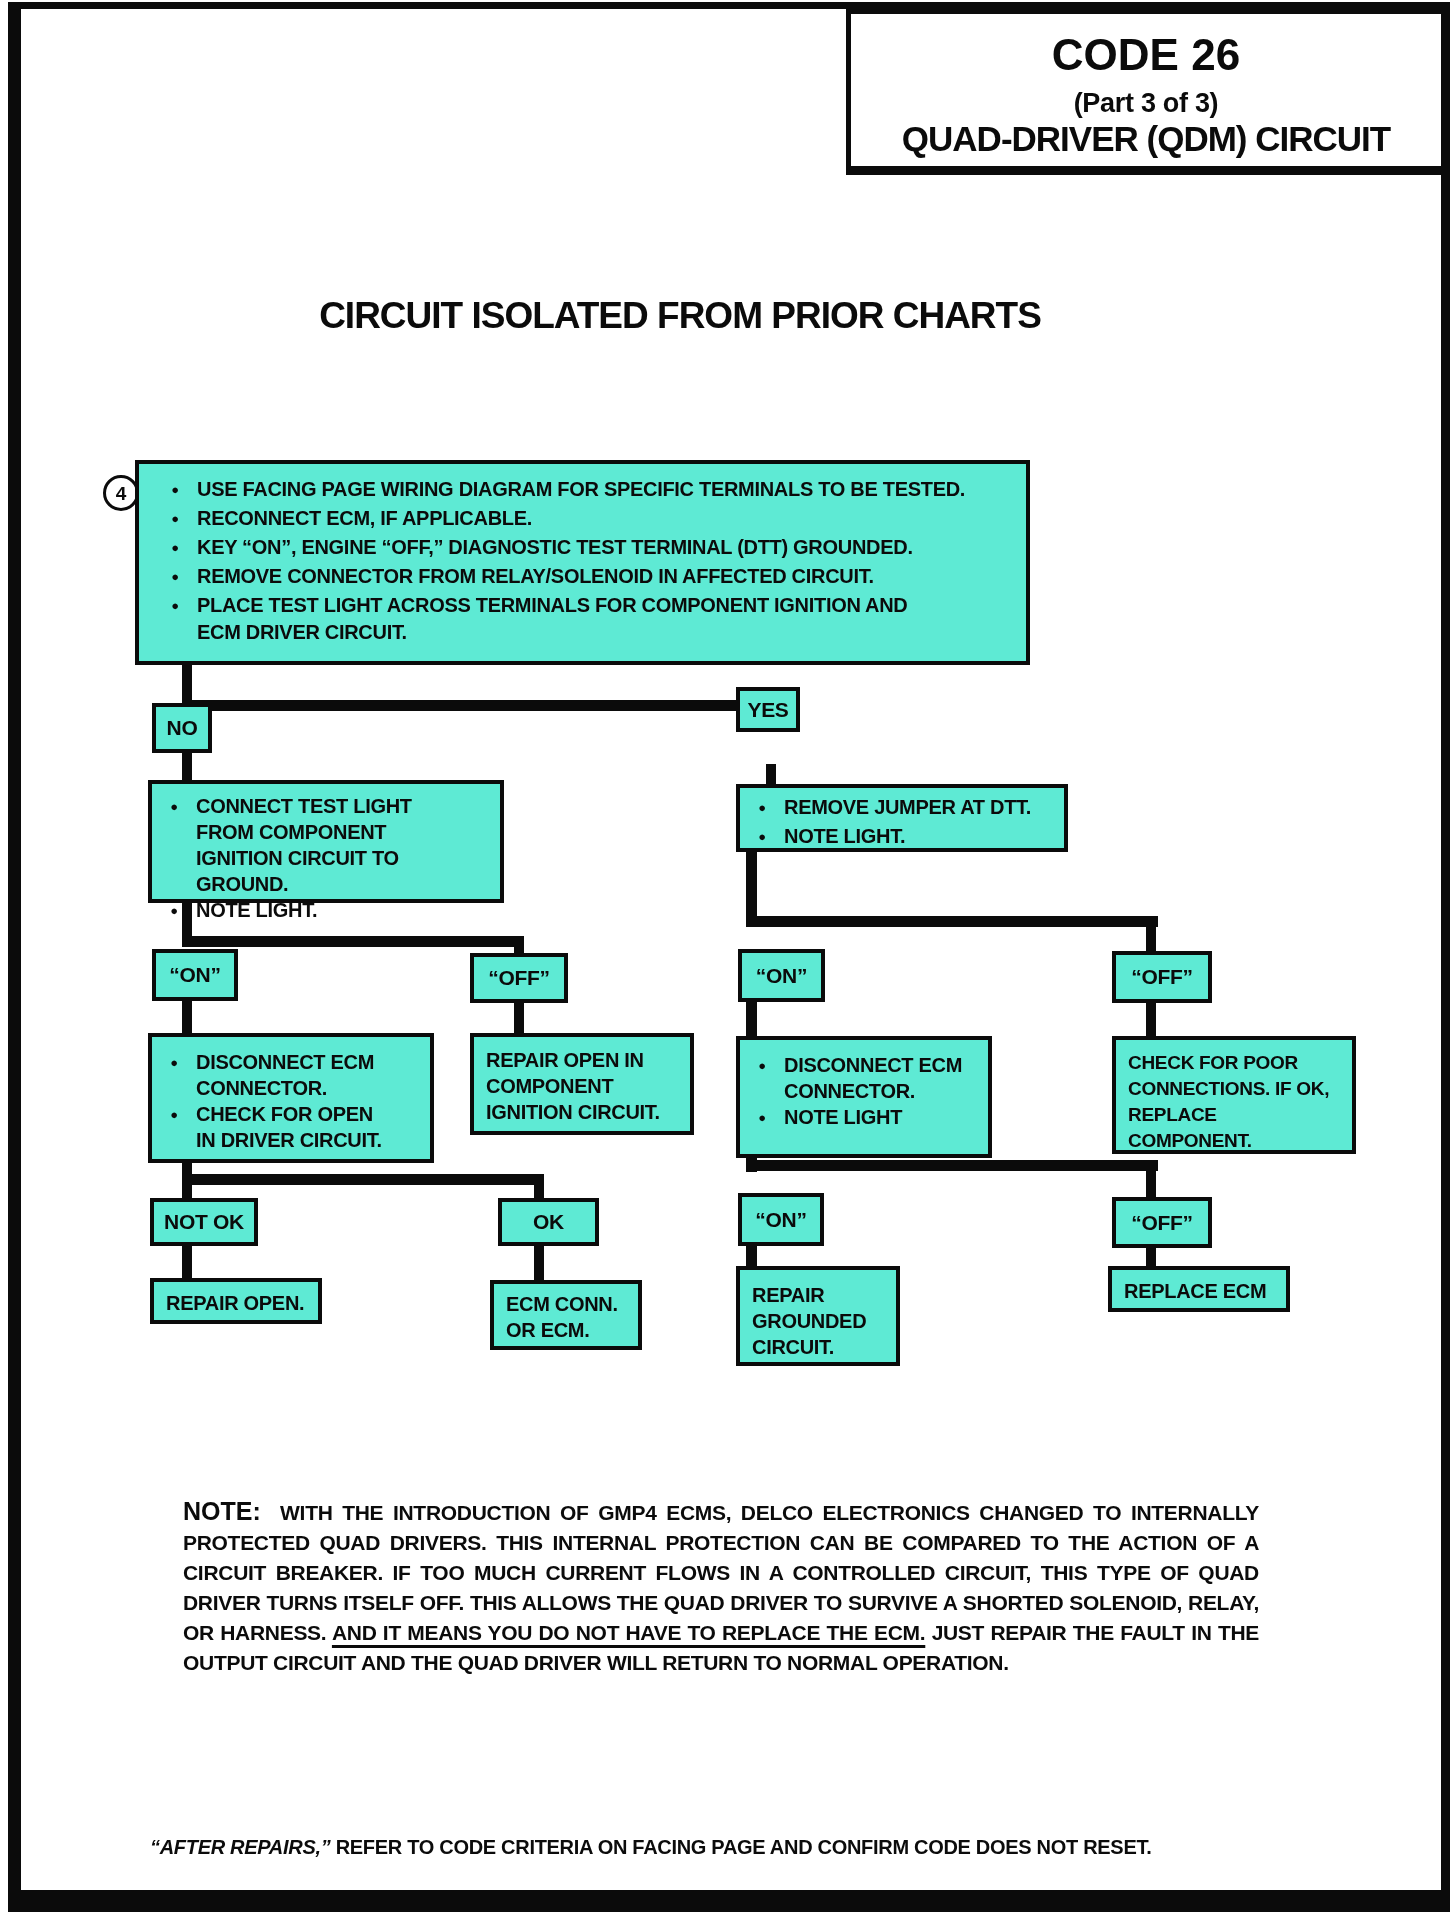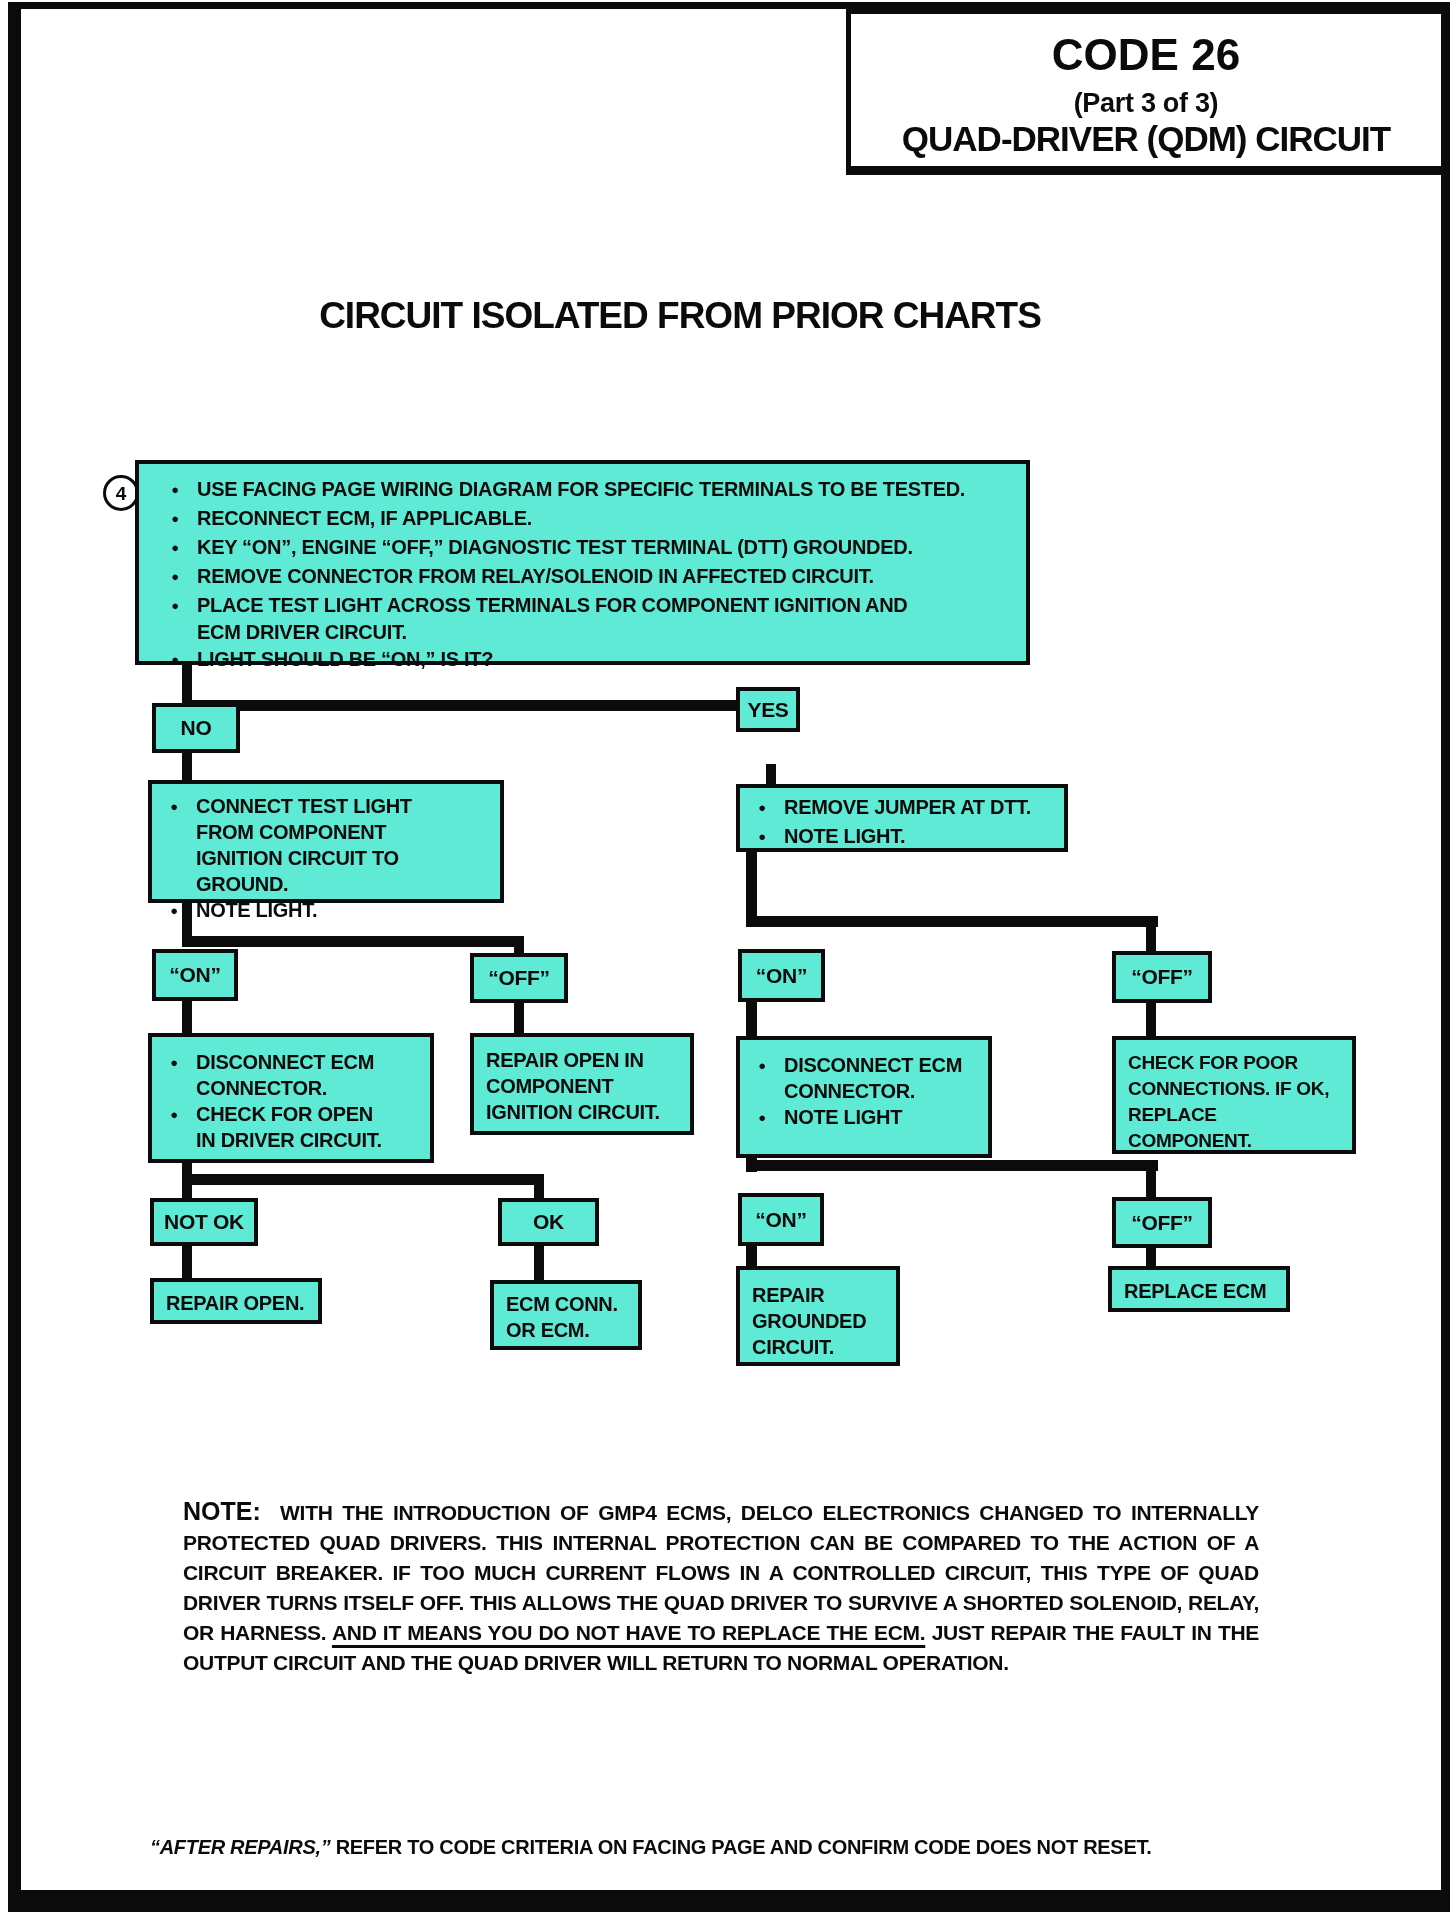--- a/index.html
+++ b/index.html
@@ -87,24 +87,20 @@
         <span class="blt"></span>
         <span>KEY “ON”, ENGINE “OFF,” DIAGNOSTIC TEST TERMINAL (DTT) GROUNDED.</span>
       </li>
     <li>
         <span class="blt"></span>
         <span>REMOVE CONNECTOR FROM RELAY/SOLENOID IN AFFECTED CIRCUIT.</span>
       </li>
     <li style="max-width:760px">
         <span class="blt"></span>
         <span>PLACE TEST LIGHT ACROSS TERMINALS FOR COMPONENT IGNITION AND ECM DRIVER CIRCUIT.</span>
-      </li>
-    <li>
-        <span class="blt"></span>
-        <span>LIGHT SHOULD BE “ON,” IS IT?</span>
       </li>
   </ul>
 </div>
 
 <div class="line" style="left:182px;top:663px;width:10px;height:44px"></div>
 <div class="line" style="left:182px;top:700px;width:604px;height:11px"></div>
 <div class="line" style="left:776px;top:711px;width:10px;height:12px"></div>
 <div class="line" style="left:182px;top:751px;width:10px;height:31px"></div>
 <div class="line" style="left:182px;top:902px;width:10px;height:45px"></div>
 <div class="line" style="left:182px;top:936px;width:342px;height:11px"></div>
@@ -121,21 +117,21 @@
 <div class="line" style="left:746px;top:916px;width:412px;height:11px"></div>
 <div class="line" style="left:1146px;top:927px;width:10px;height:26px"></div>
 <div class="line" style="left:746px;top:1000px;width:11px;height:36px"></div>
 <div class="line" style="left:1146px;top:1003px;width:10px;height:33px"></div>
 <div class="line" style="left:746px;top:1156px;width:11px;height:16px"></div>
 <div class="line" style="left:746px;top:1160px;width:412px;height:11px"></div>
 <div class="line" style="left:1146px;top:1171px;width:10px;height:26px"></div>
 <div class="line" style="left:746px;top:1244px;width:11px;height:22px"></div>
 <div class="line" style="left:1146px;top:1248px;width:10px;height:18px"></div>
 
-<div class="box lbl" style="left:152px;top:703px;width:88px;height:50px">NO</div>
+<div class="box lbl" style="left:152px;top:703px;width:60px;height:50px">NO</div>
 
 <div class="box" style="left:148px;top:780px;width:356px;height:123px;padding-top:9px">
   <ul>
     <li style="line-height:26px">
         <span class="blt"></span>
         <span style="max-width:270px">CONNECT TEST LIGHT FROM COMPONENT IGNITION CIRCUIT TO GROUND.</span>
       </li>
     <li style="line-height:26px">
         <span class="blt"></span>
         <span>NOTE LIGHT.</span>

